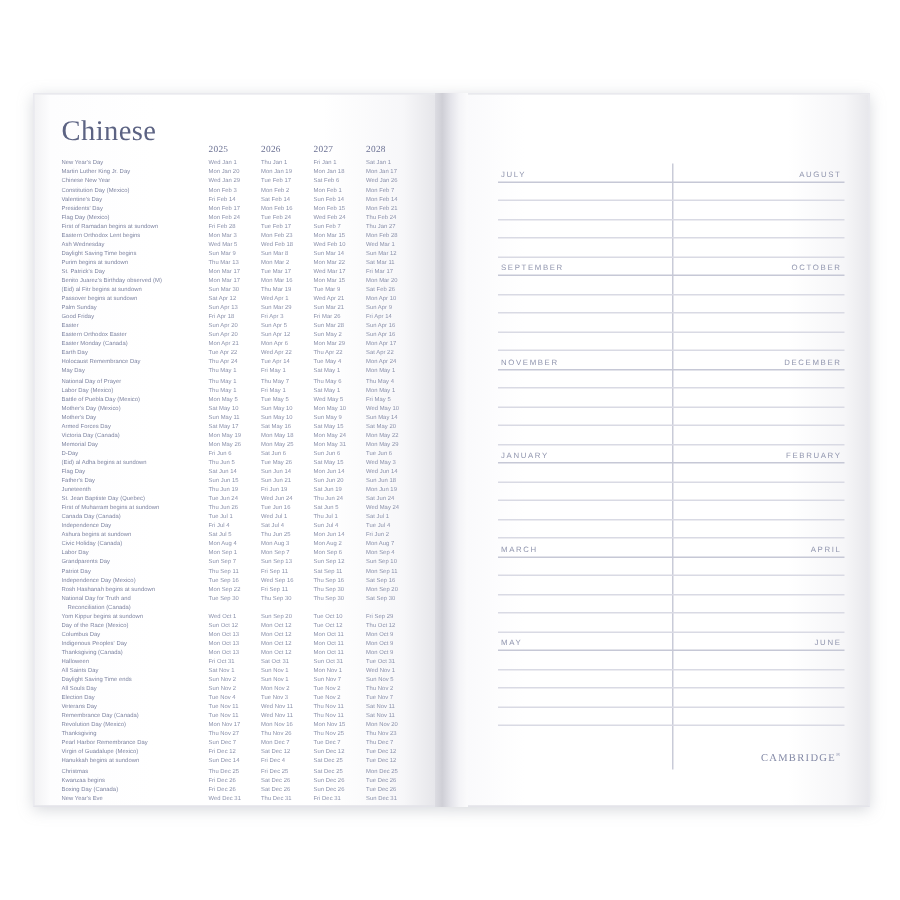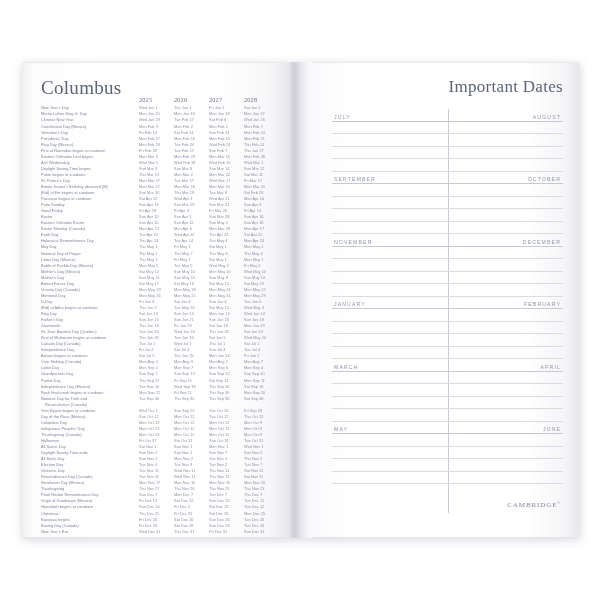--- a/index.html
+++ b/index.html
@@ -180,21 +180,21 @@
   }
   #cambridge-brand sup { font-size: 3.6px; vertical-align: super; }
 </style>
 </head>
 <body>
 
 <div id="book-spread">
 
   <div class="page" id="page-left">
 
-    <div id="holidays-title">Columbus</div>
+    <div id="holidays-title">Chinese</div>
 
     <div id="holidays-table">
       <div id="year-header-row">
         <div class="yr-spacer"></div>
       <div class="yr-cell">2025</div>
           <div class="yr-cell">2026</div>
           <div class="yr-cell">2027</div>
           <div class="yr-cell">2028</div>
         </div>
       <div id="holiday-rows">
@@ -697,21 +697,20 @@
           </div>
         </div>
     </div>
 
   </div>
 
   <div id="page-gutter"></div>
 
   <div class="page" id="page-right">
 
-    <div id="important-title">Important Dates</div>
 
     <div id="dates-grid">
       <div id="center-divider"></div>
       <div id="month-blocks">
           <div class="month-block">
             <div class="month-col left">
               <div class="month-label-line">
                 <div class="month-label">JULY</div>
               </div>
               <div class="write-line"></div>

